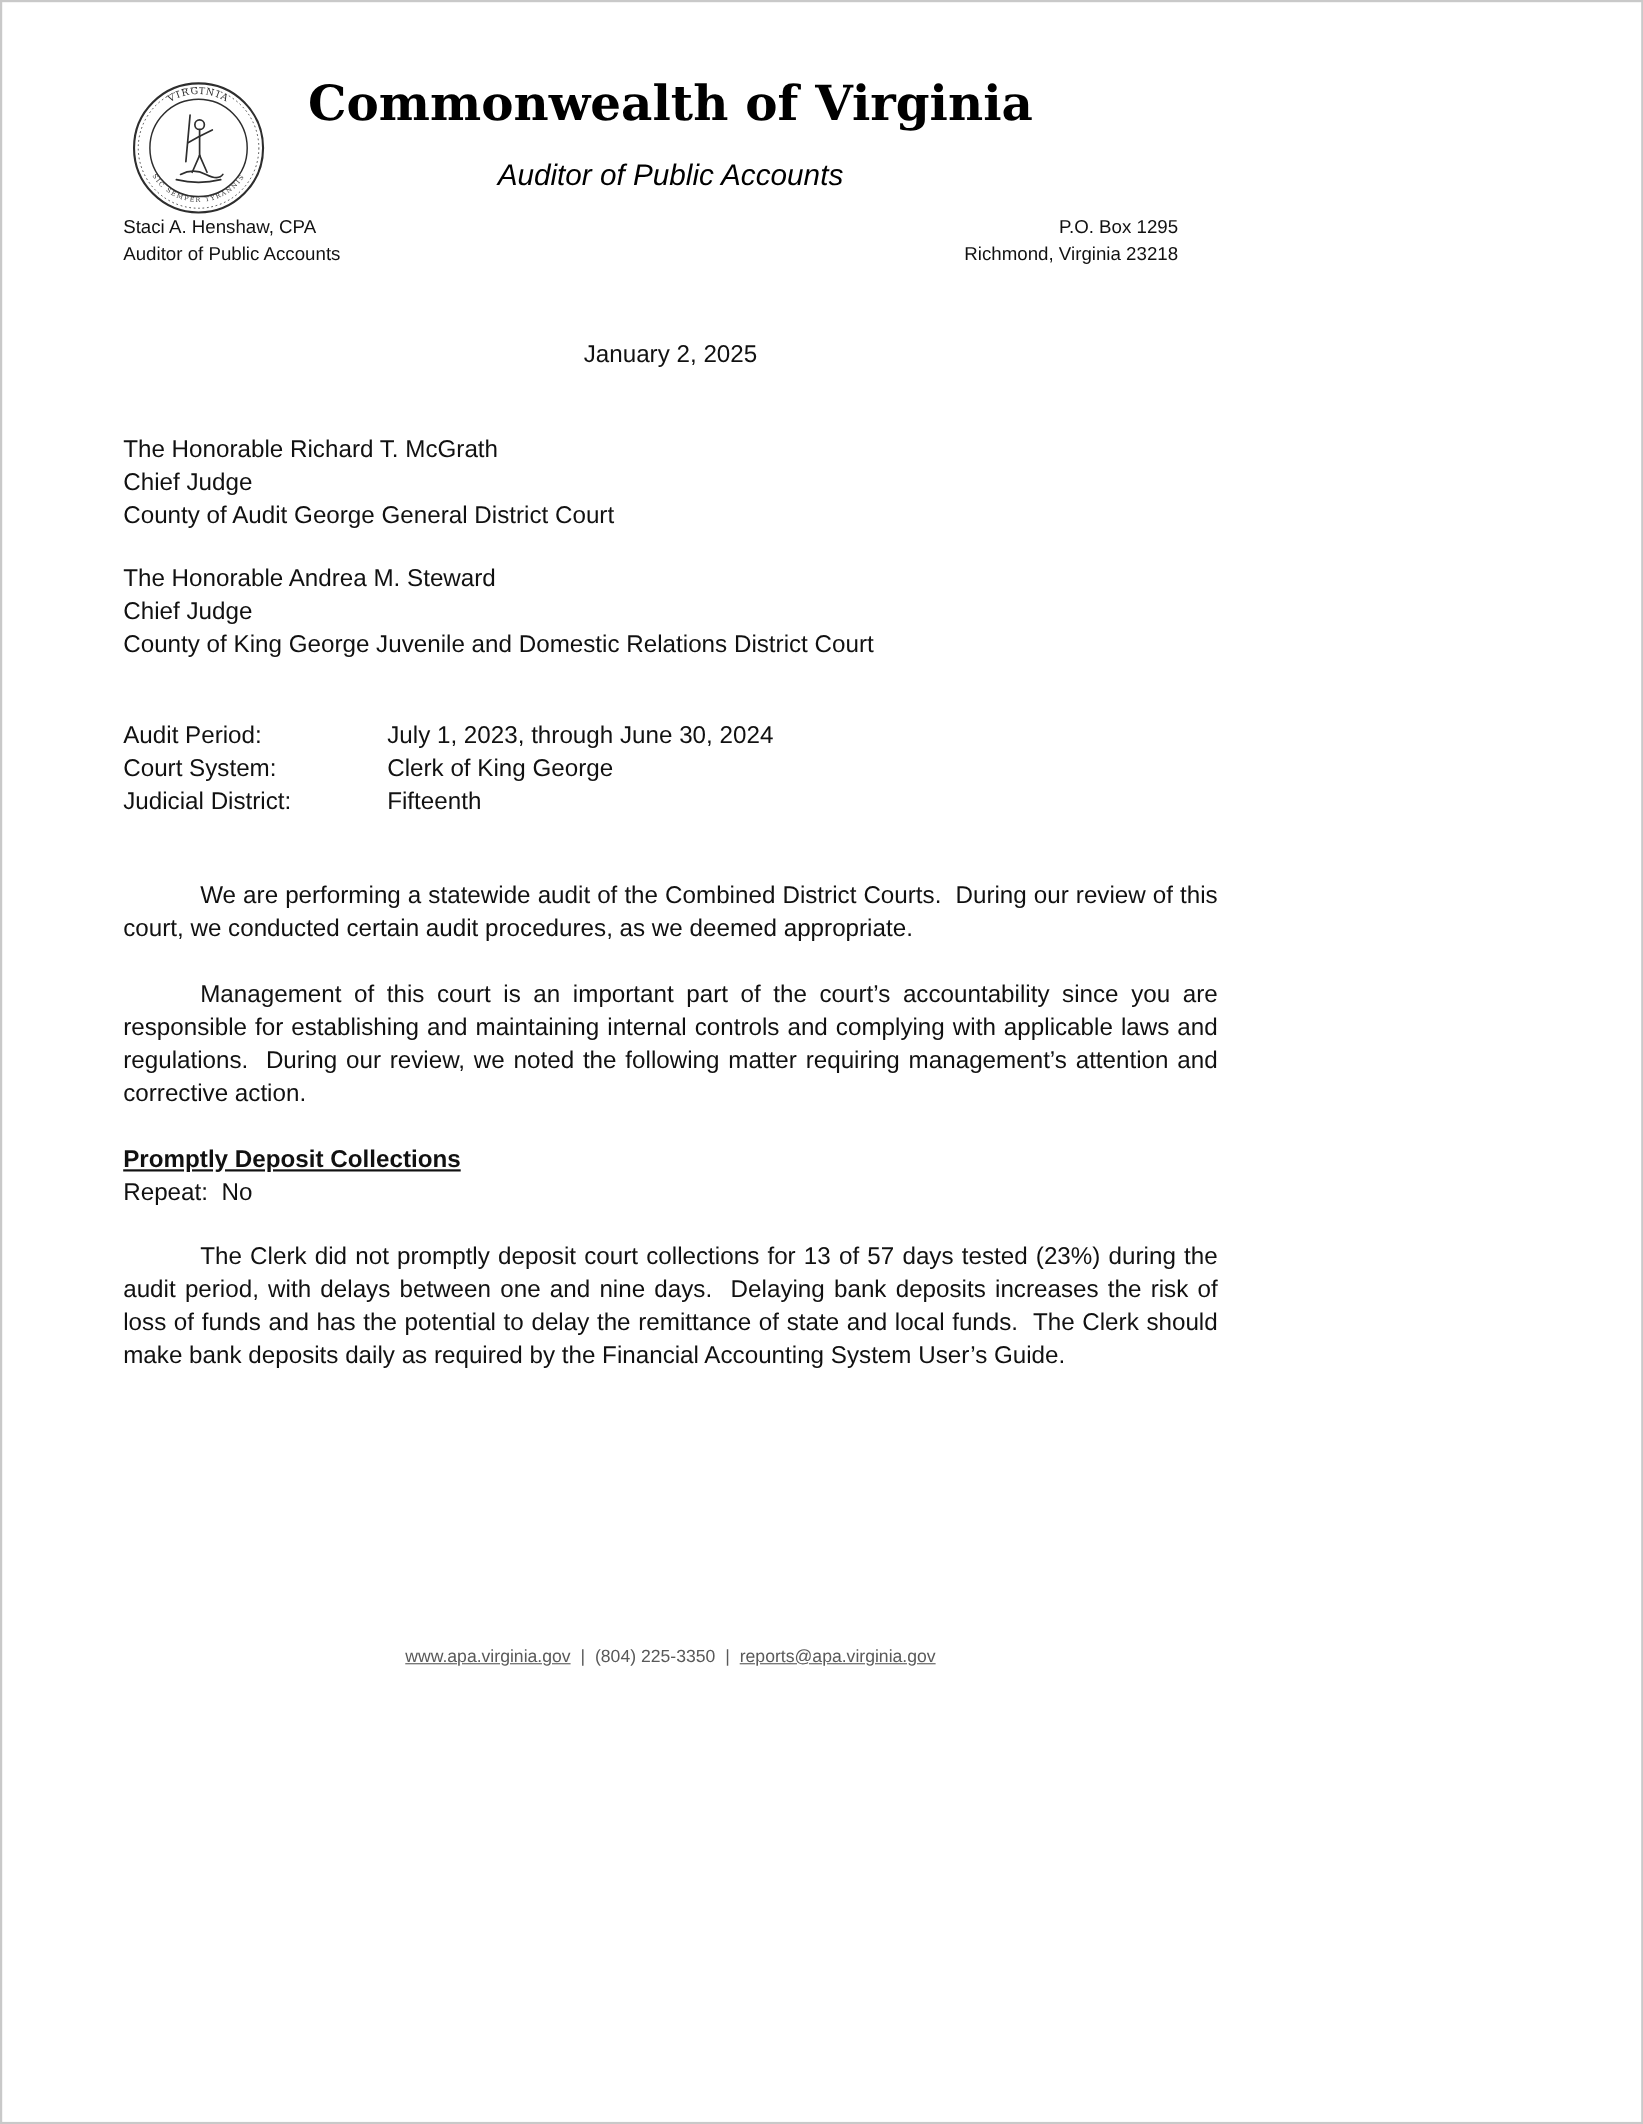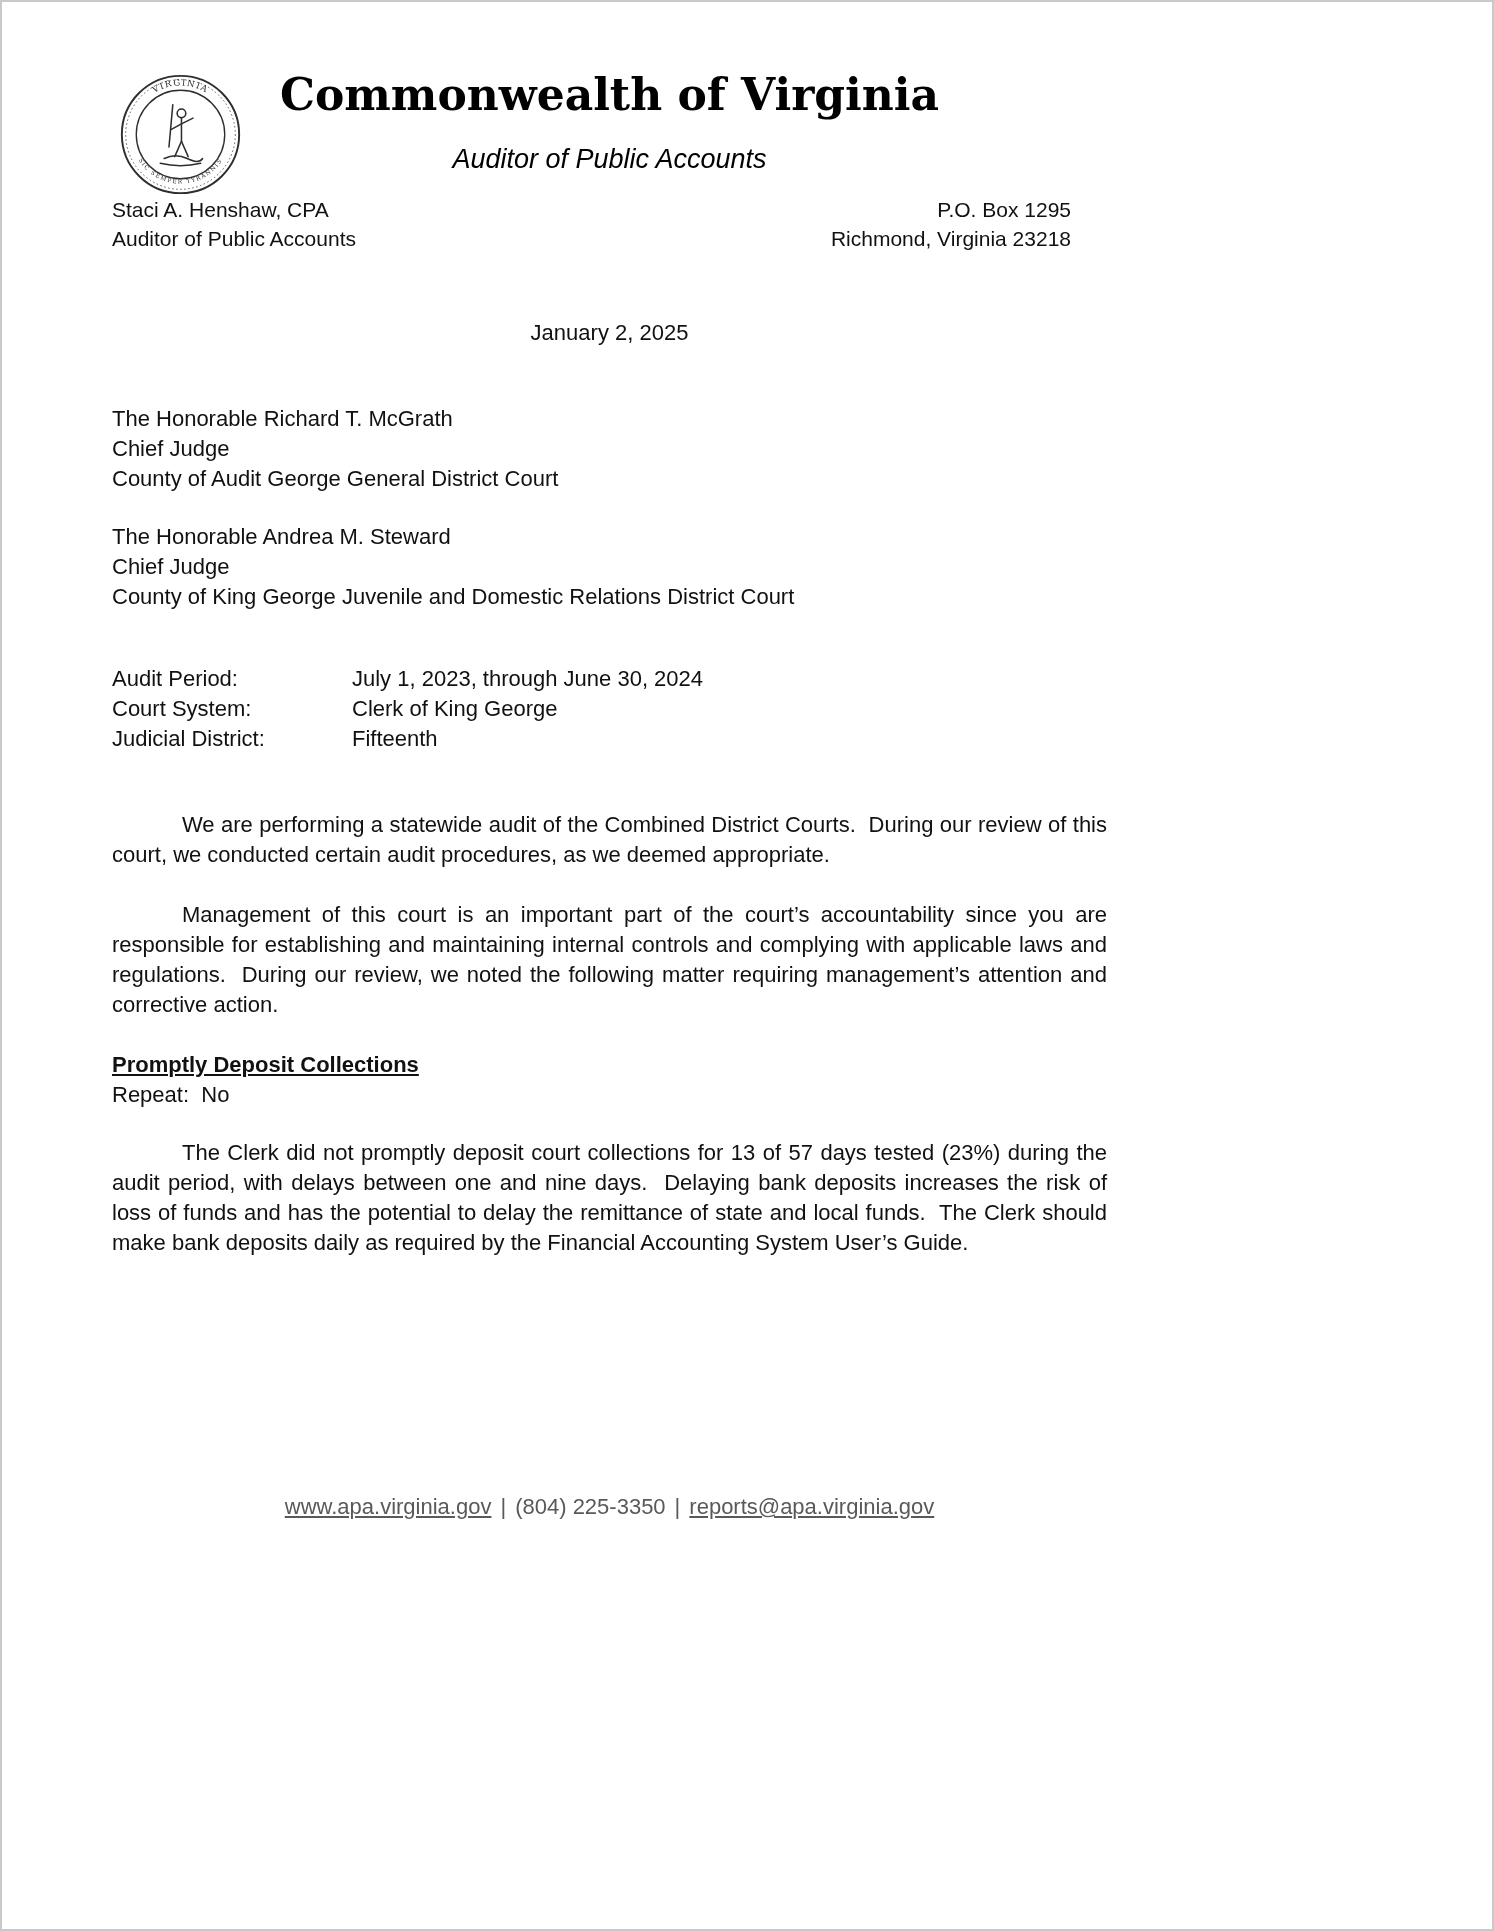--- a/index.html
+++ b/index.html
@@ -55,21 +55,21 @@
     font-size: 27px;
     line-height: 1.2;
     margin-top: 22px;
     color: #000000;
   }
 
   .contacts {
     display: flex;
     justify-content: space-between;
     margin-top: 20px;
-    font-size: 21px;
+    font-size: 17px;
     line-height: 1.4;
   }
   .contact-left { text-align: left; }
   .contact-right { text-align: right; margin-right: 36px; }
 
   
   .body-text { font-size: 22px; line-height: 30px; }
 
   .letter-date {
     margin-top: 64px;
@@ -103,21 +103,21 @@
 
   .finding-body { margin-top: 28px; }
 
   
   .footer {
     position: absolute;
     left: 110px;
     width: 995px;
     top: 1490px;
     text-align: center;
-    font-size: 22px;
+    font-size: 16px;
     line-height: 30px;
     color: #595959;
   }
   .footer a {
     color: #595959;
     text-decoration: underline;
     cursor: pointer;
   }
   .footer .sep { margin: 0 9px; }
 </style>

